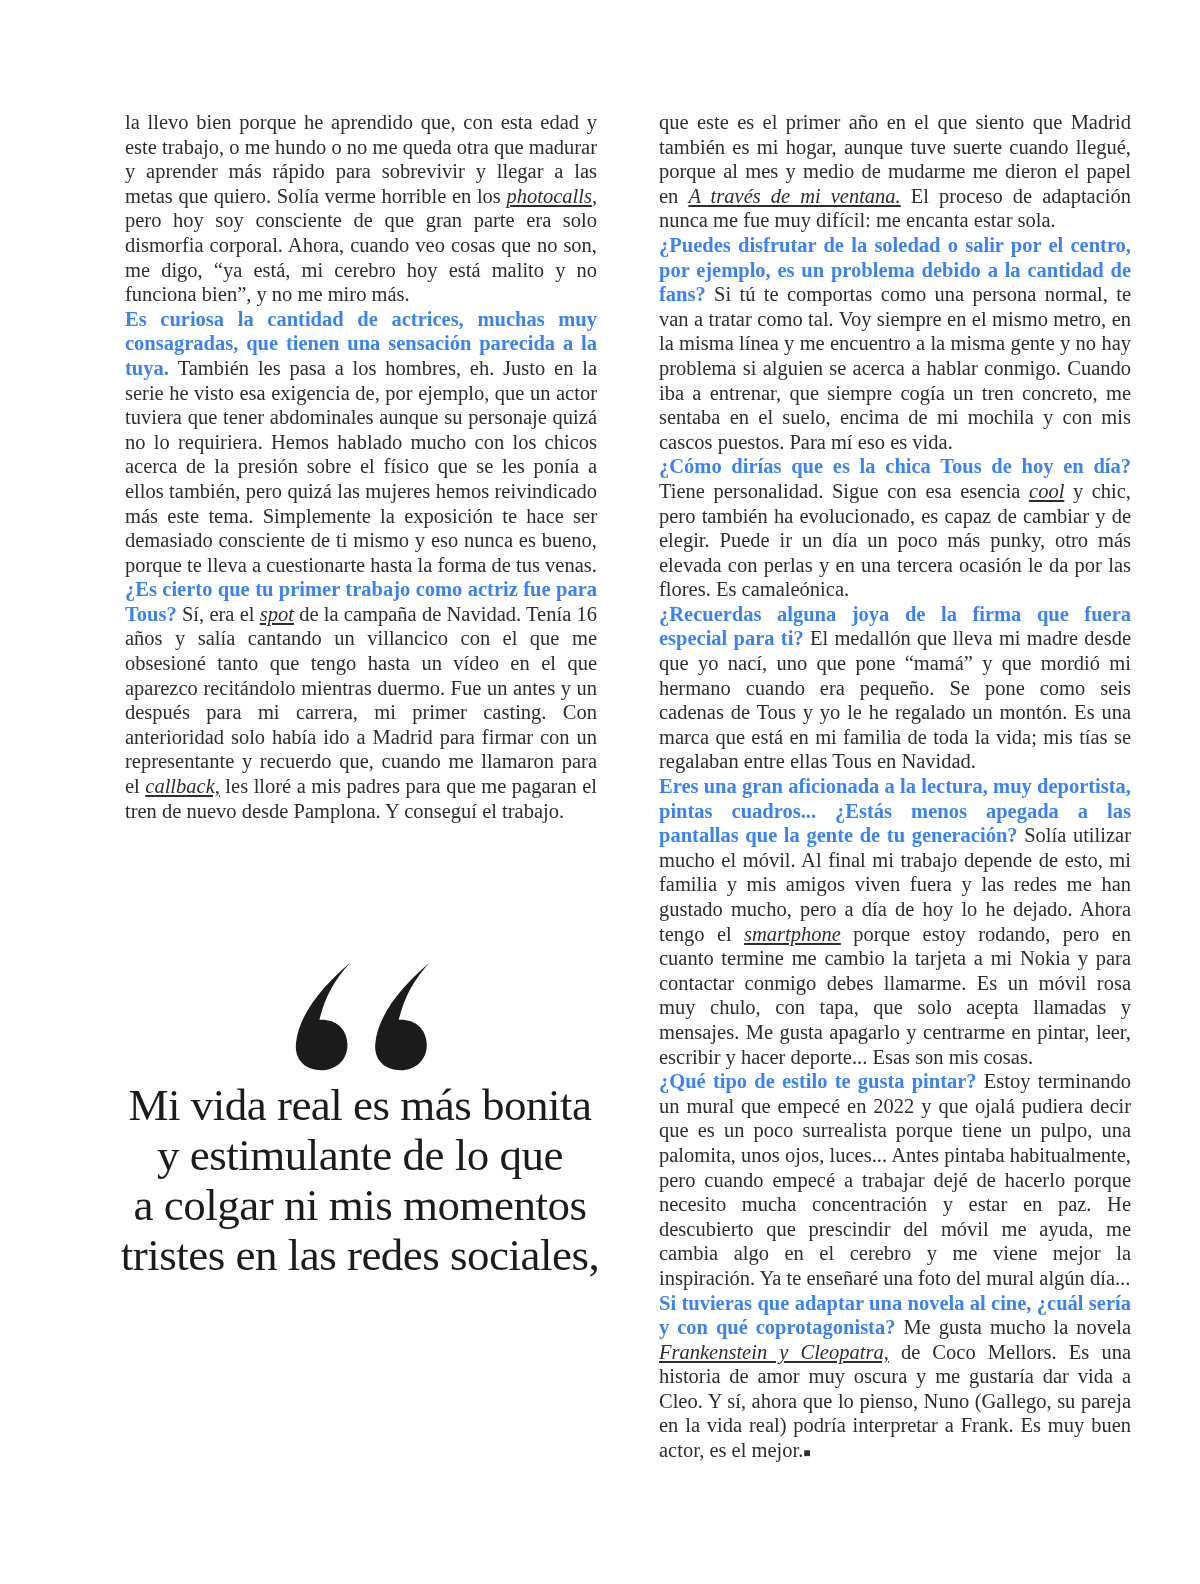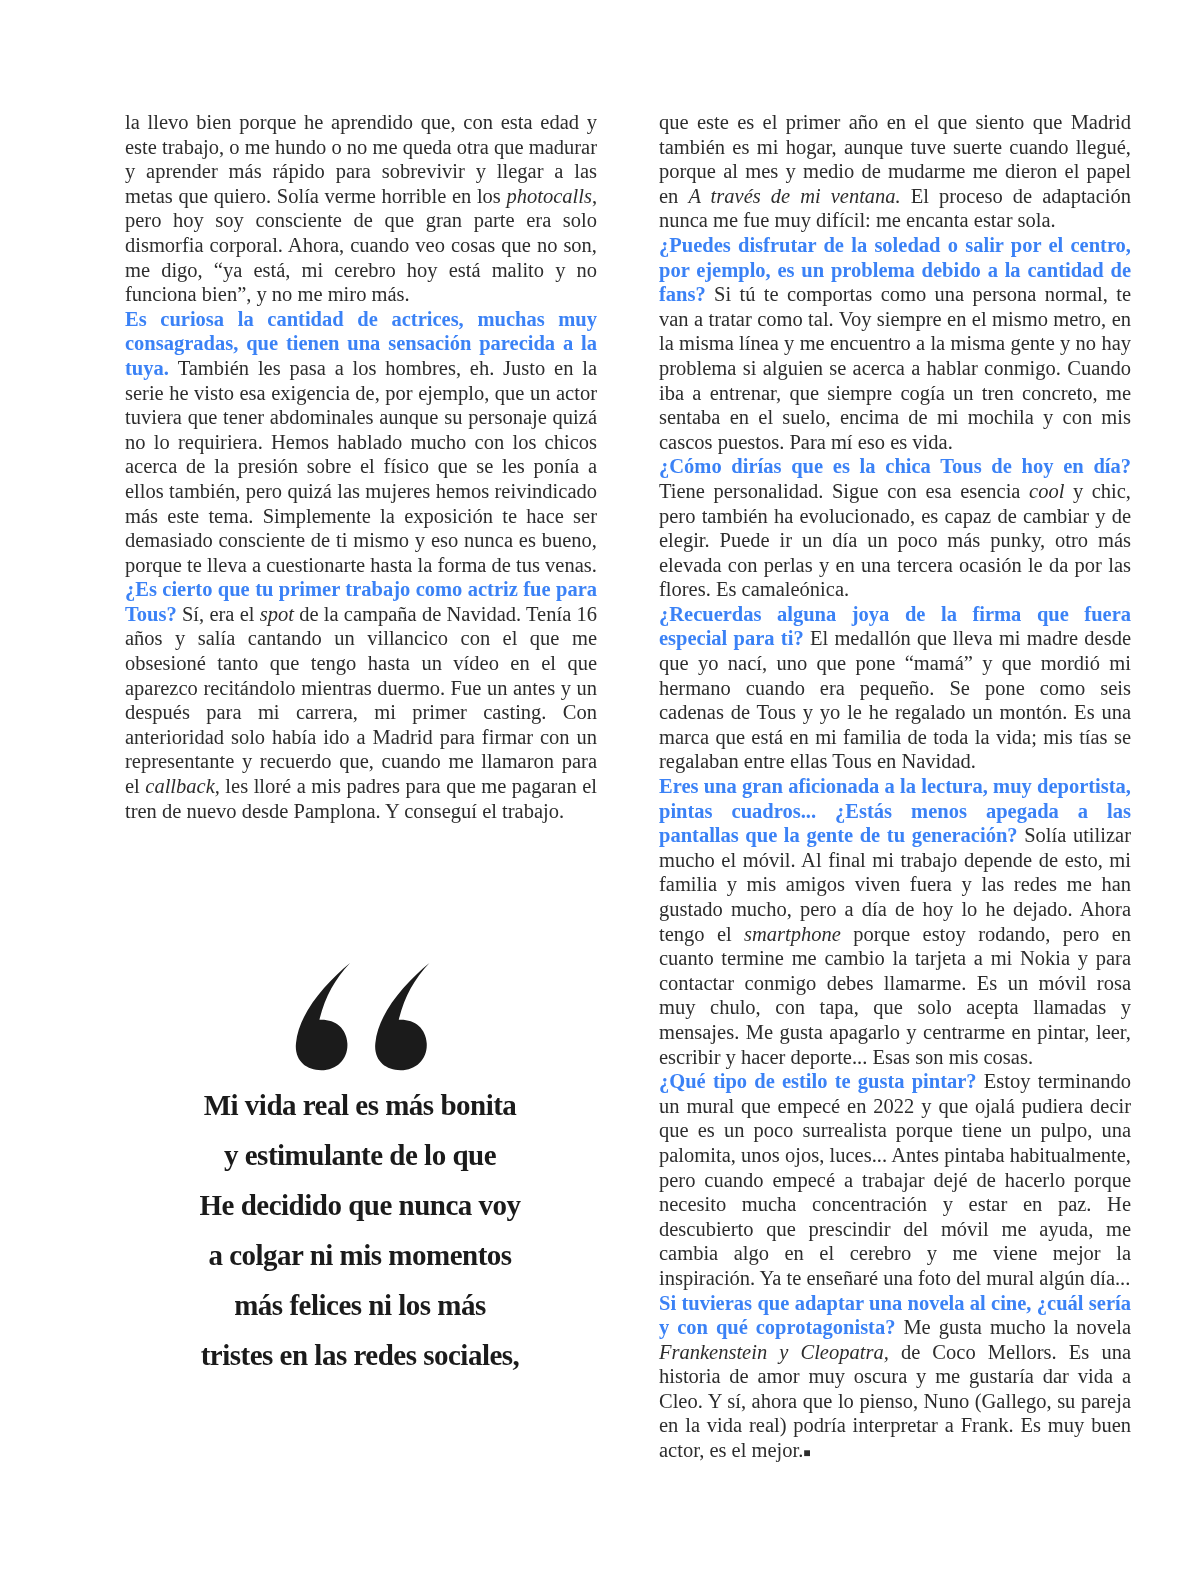--- a/index.html
+++ b/index.html
@@ -9,30 +9,30 @@
 
   
   .column{position:absolute;top:110px;width:472px;
           font-size:20.5px;line-height:24.6px;color:#2d2d2d;
           text-align:justify;hyphens:auto;-webkit-hyphens:auto;}
   .col-left{left:125px;}
   .col-right{left:659px;}
   .column p{margin:0;padding:0;}
   .seg-normal{font-weight:400;}
   .seg-bold{font-weight:700;color:#3b82f6;}
-  .seg-italic{font-style:italic;}
+  .seg-italic{font-style:italic;text-decoration:underline;}
   .seg-end-mark{font-size:12px;letter-spacing:0;}
 
   
   .pull-quote{position:absolute;left:88px;top:962px;width:544px;
               text-align:center;color:#181818;}
   .pq-marks{height:112px;margin-bottom:6px;}
   .pq-marks svg{display:block;margin:0 auto;height:110px;}
-  .pq-text{font-size:29px;line-height:50px;letter-spacing:-0.5px;
-           font-weight:700;color:#1b1b1b;}
+  .pq-text{font-size:45px;line-height:50px;letter-spacing:-0.5px;
+           font-weight:400;color:#1b1b1b;}
   .pq-line{white-space:nowrap;}
 </style>
 </head>
 <body>
 
 <div class="page">
 
   <div class="column col-left" lang="es">
       <p><span class="seg-normal">la llevo bien porque he aprendido que, con esta edad y este trabajo, o me hundo o no me queda otra que madurar y aprender más rápido para sobrevivir y llegar a las metas que quiero. Solía verme horrible en los </span><span class="seg-italic">photocalls</span><span class="seg-normal">, pero hoy soy consciente de que gran parte era solo dismorfia corporal. Ahora, cuando veo cosas que no son, me digo, “ya está, mi cerebro hoy está malito y no funciona bien”, y no me miro más.</span></p>
       <p><span class="seg-bold">Es curiosa la cantidad de actrices, muchas muy consagradas, que tienen una sensación parecida a la tuya. </span><span class="seg-normal">También les pasa a los hombres, eh. Justo en la serie he visto esa exigencia de, por ejemplo, que un actor tuviera que tener abdominales aunque su personaje quizá no lo requiriera. Hemos hablado mucho con los chicos acerca de la presión sobre el físico que se les ponía a ellos también, pero quizá las mujeres hemos reivindicado más este tema. Simplemente la exposición te hace ser demasiado consciente de ti mismo y eso nunca es bueno, porque te lleva a cuestionarte hasta la forma de tus venas.</span></p>
@@ -54,20 +54,18 @@
       <svg viewBox="0 0 164 122" width="160" height="112" aria-hidden="true">
         <g fill="#1b1b1b">
           <path d="M71 1 C44 23 14 57 11 90 c-2 19 11 30 28 30 c18 0 30 -13 29 -30 c-1 -17 -14 -27 -31 -26 c6 -25 17 -45 34 -63 z"></path>
           <path transform="translate(88,0)" d="M71 1 C44 23 14 57 11 90 c-2 19 11 30 28 30 c18 0 30 -13 29 -30 c-1 -17 -14 -27 -31 -26 c6 -25 17 -45 34 -63 z"></path>
         </g>
       </svg>
     </div>
     <div class="pq-text">
         <div class="pq-line">Mi vida real es más bonita</div>
         <div class="pq-line">y estimulante de lo que</div>
-        <div class="pq-line">He decidido que nunca voy</div>
         <div class="pq-line">a colgar ni mis momentos</div>
-        <div class="pq-line">más felices ni los más</div>
         <div class="pq-line">tristes en las redes sociales,</div>
       </div>
   </div>
 
 </div>
 
 </body></html>

